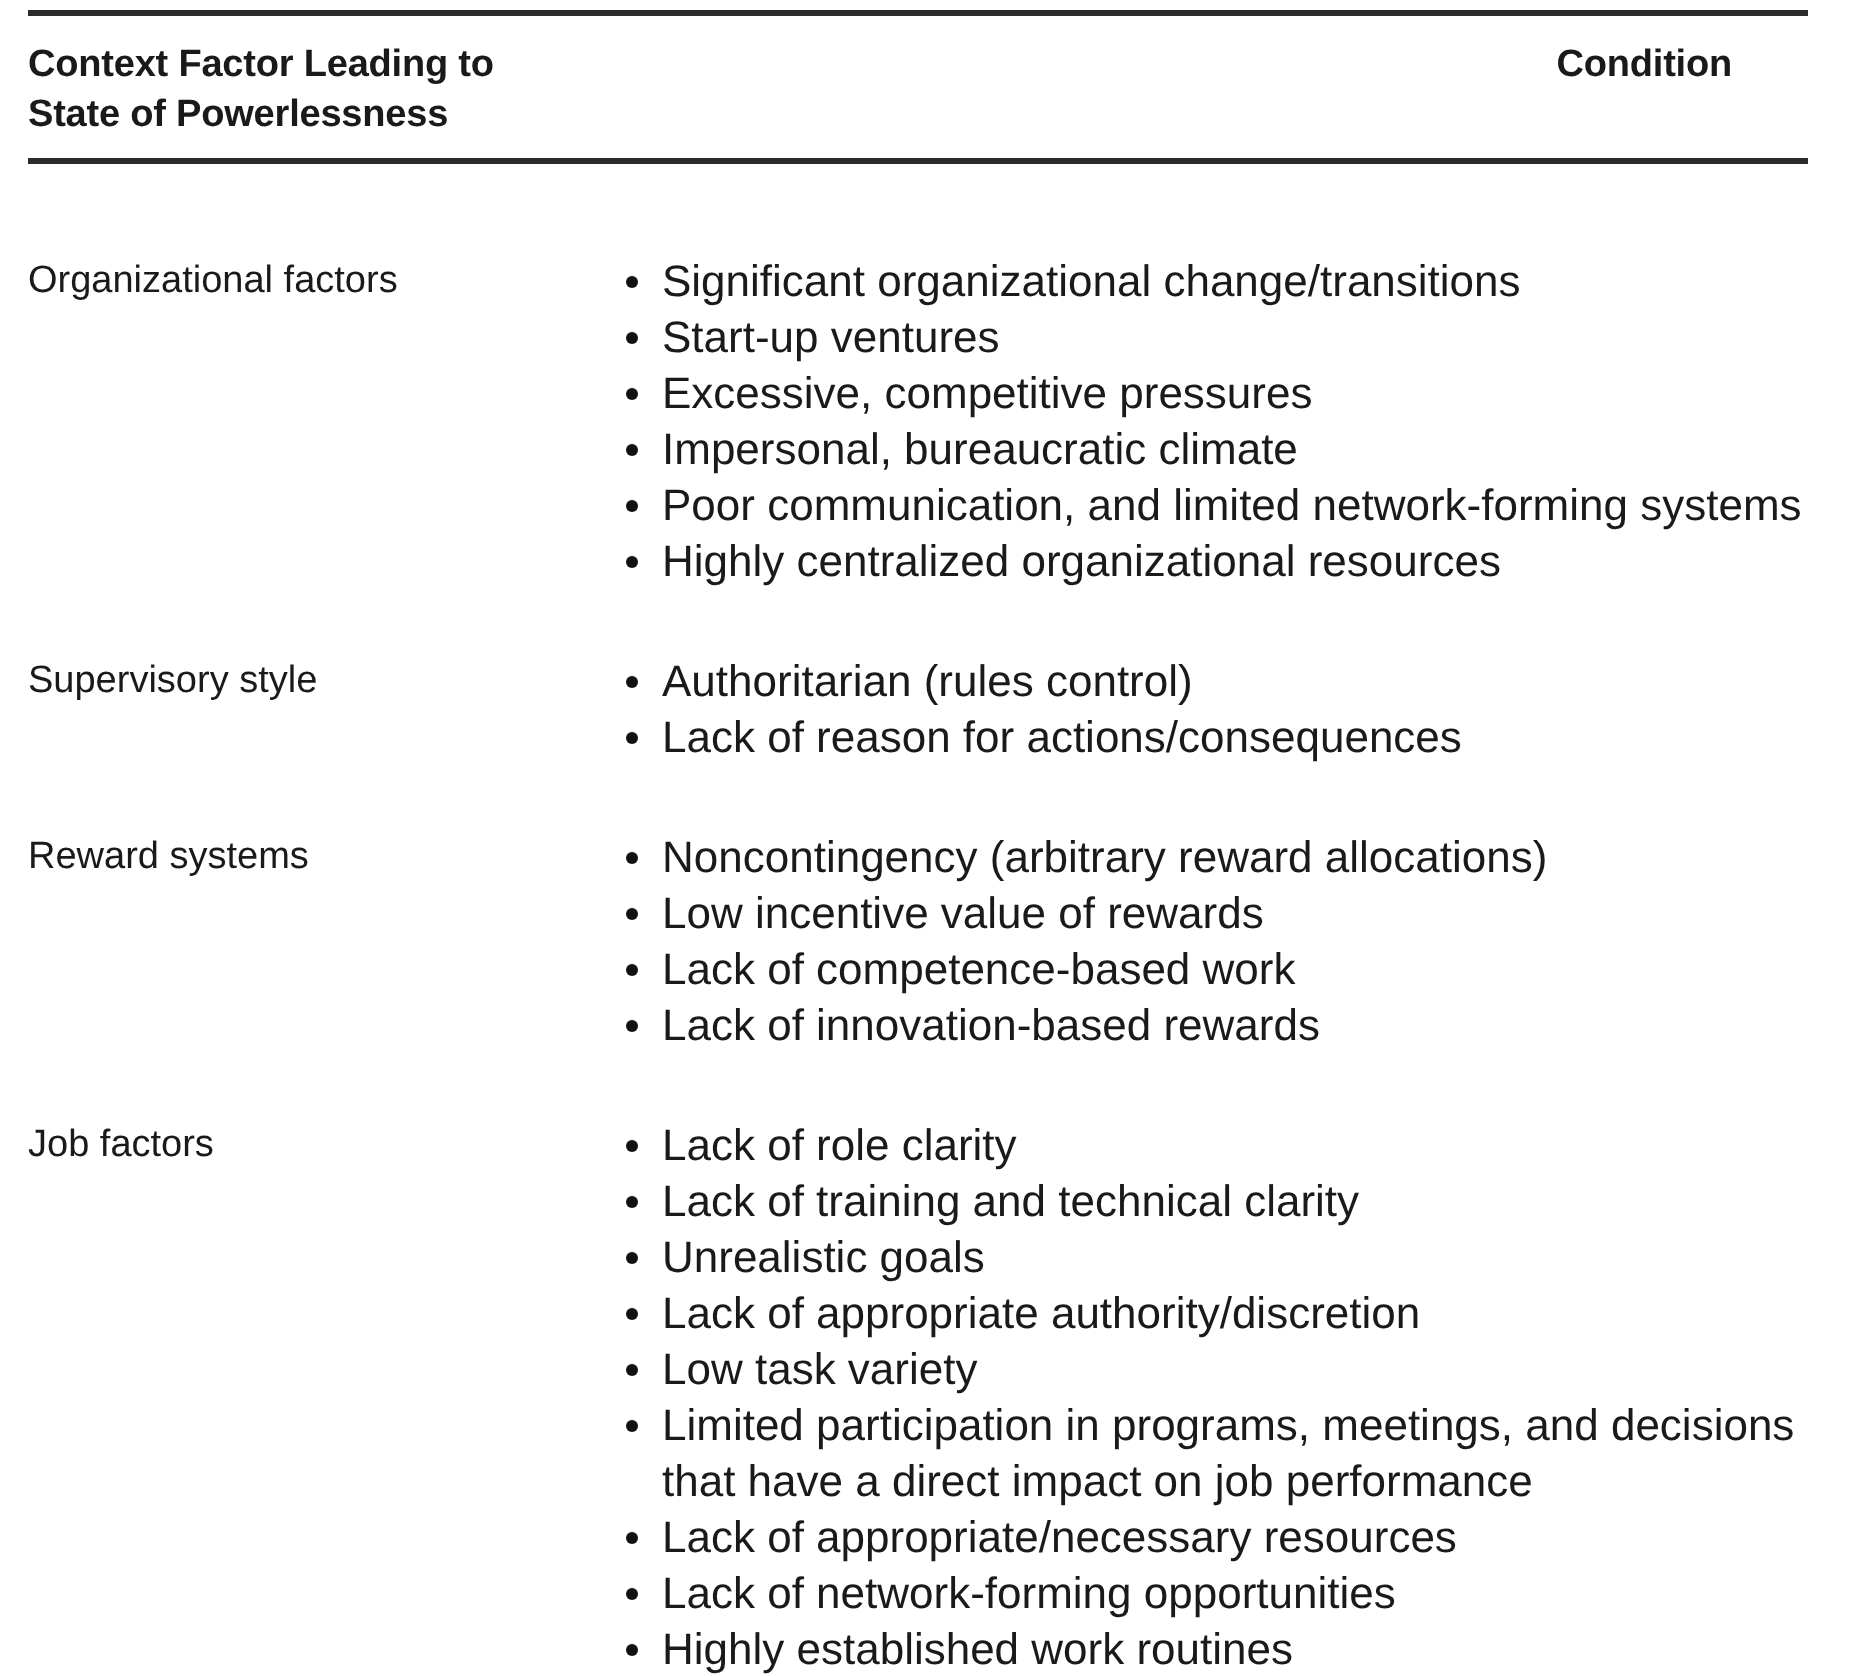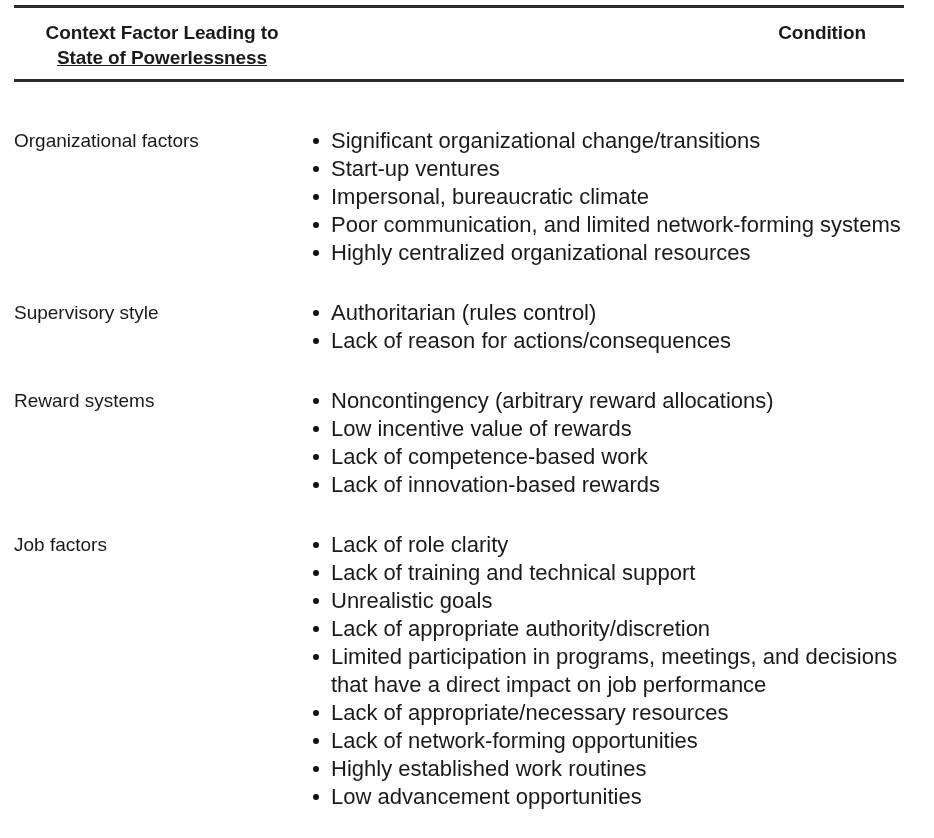--- a/index.html
+++ b/index.html
@@ -44,23 +44,23 @@
   .th {
     font-weight: bold;
     font-size: 19px;
     line-height: 25px;
     letter-spacing: -0.1px;
     color: #1a1a1a;
   }
   .th-factor {
     width: 296px;
     flex: 0 0 296px;
-    text-align: center;
+    text-align: left;
   }
-  .th-factor .th-line2 { display: block; text-decoration: underline; }
+  .th-factor .th-line2 { display: block; }
   .th-condition {
     flex: 1 1 auto;
     text-align: right;
     padding-right: 58px;
   }
 
   
   .tbody {
     padding-top: 13px;
   }
@@ -120,20 +120,21 @@
   </div>
 
   <hr class="rule rule-header">
 
   <div class="tbody">
       <div class="row">
         <div class="cell-factor">Organizational factors</div>
         <ul class="cell-conditions">
           <li>Significant organizational change/transitions</li>
           <li>Start-up ventures</li>
+          <li>Excessive, competitive pressures</li>
           <li>Impersonal, bureaucratic climate</li>
           <li>Poor communication, and limited network-forming systems</li>
           <li>Highly centralized organizational resources</li>
         </ul>
       </div>
       <div class="row">
         <div class="cell-factor">Supervisory style</div>
         <ul class="cell-conditions">
           <li>Authoritarian (rules control)</li>
           <li>Lack of reason for actions/consequences</li>
@@ -145,23 +146,24 @@
           <li>Noncontingency (arbitrary reward allocations)</li>
           <li>Low incentive value of rewards</li>
           <li>Lack of competence-based work</li>
           <li>Lack of innovation-based rewards</li>
         </ul>
       </div>
       <div class="row">
         <div class="cell-factor">Job factors</div>
         <ul class="cell-conditions">
           <li>Lack of role clarity</li>
-          <li>Lack of training and technical support</li>
+          <li>Lack of training and technical clarity</li>
           <li>Unrealistic goals</li>
           <li>Lack of appropriate authority/discretion</li>
+          <li>Low task variety</li>
           <li>Limited participation in programs, meetings, and decisions that have a direct impact on job performance</li>
           <li>Lack of appropriate/necessary resources</li>
           <li>Lack of network-forming opportunities</li>
           <li>Highly established work routines</li>
           <li>Low advancement opportunities</li>
         </ul>
       </div>
     </div>
 
 </div>

